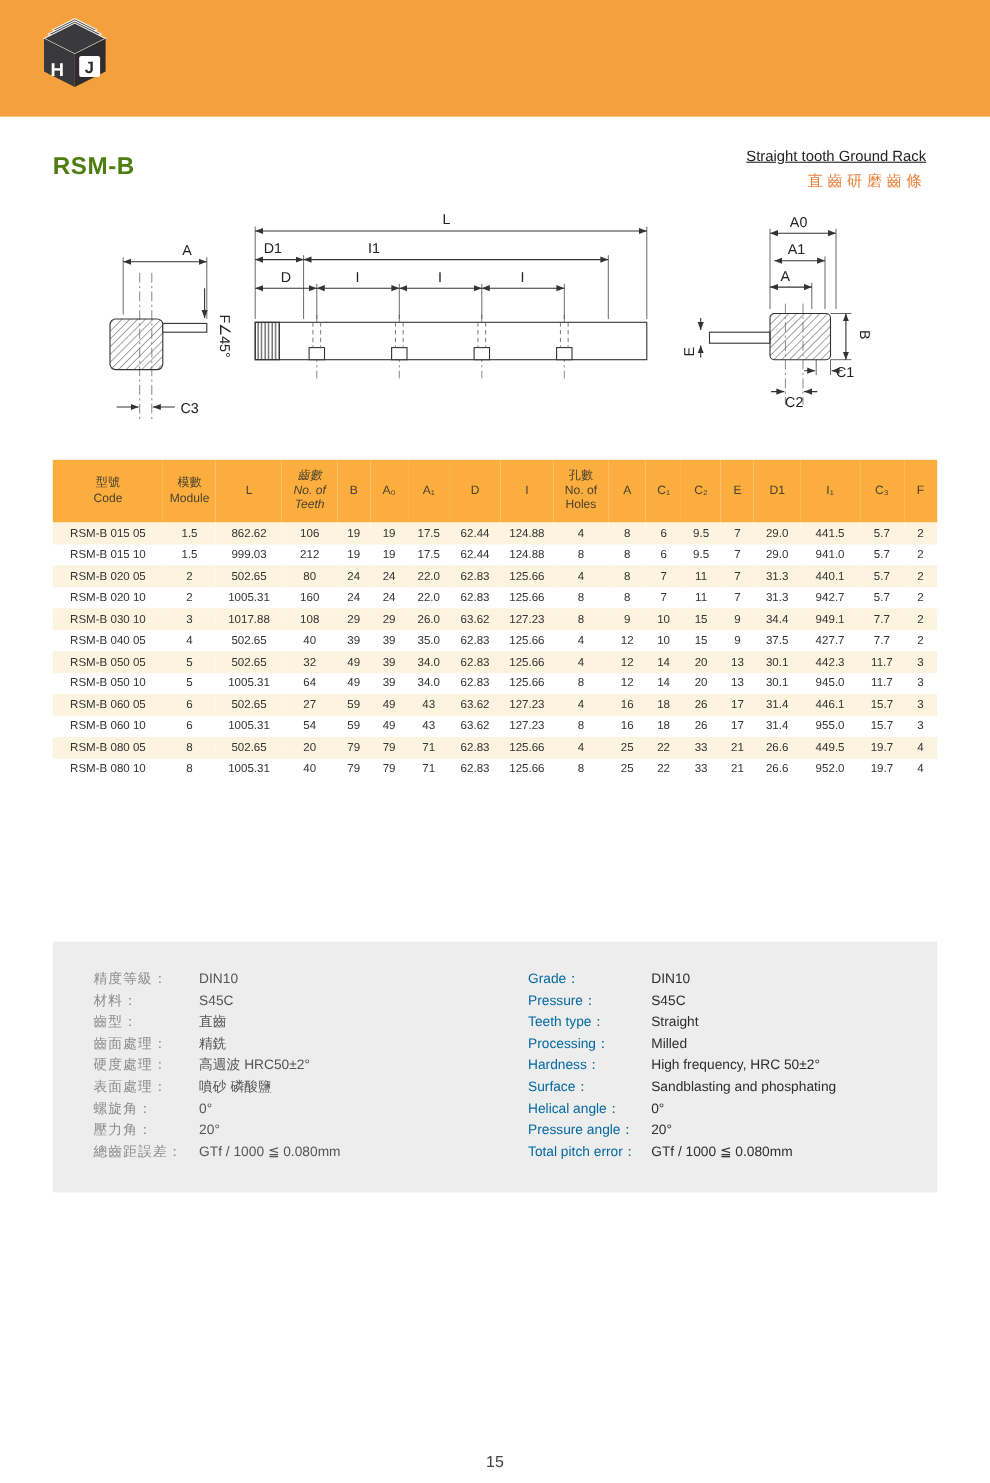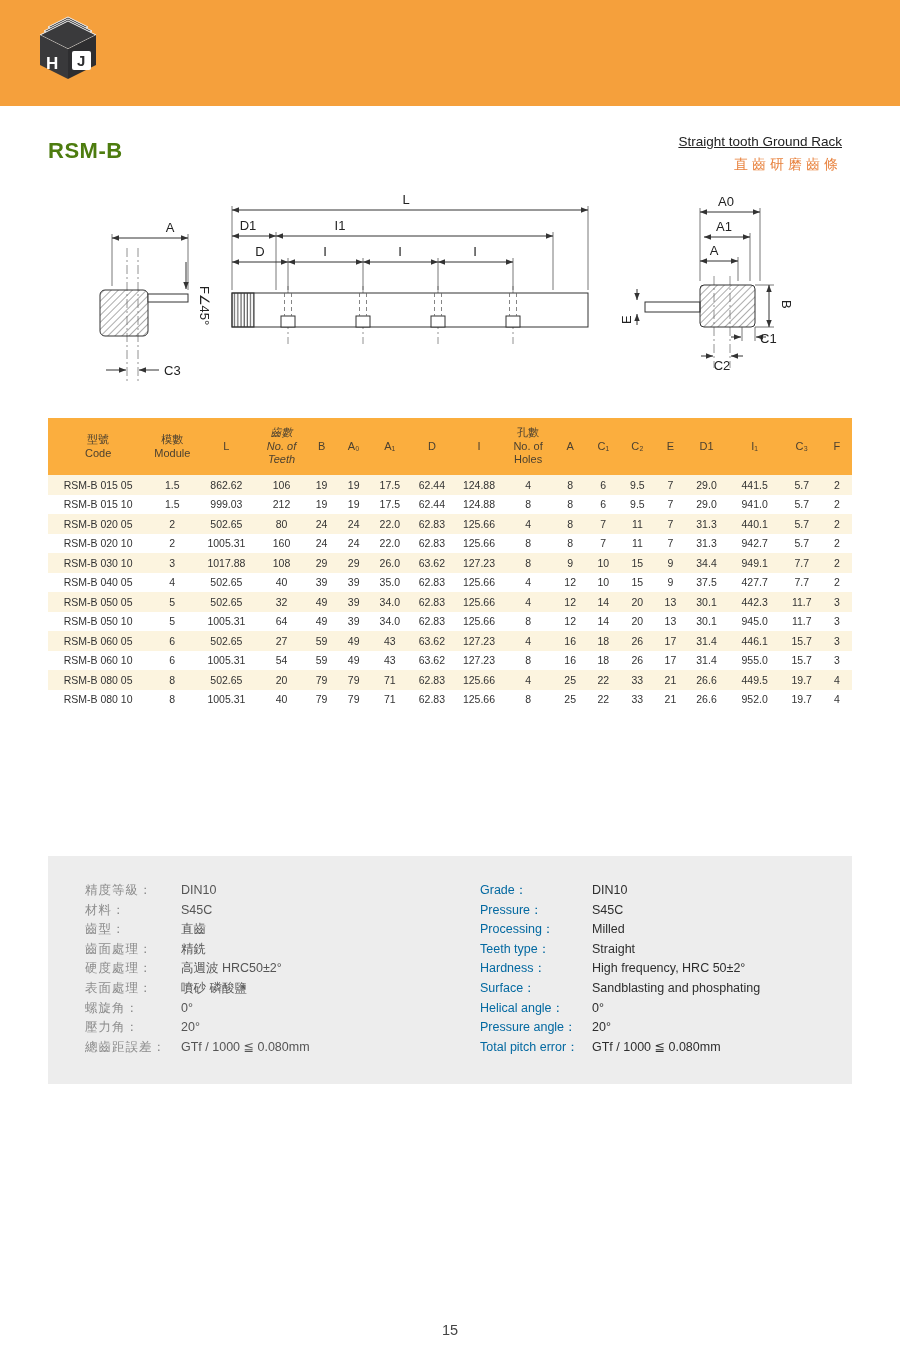--- a/index.html
+++ b/index.html
@@ -543,28 +543,28 @@
     <div class="specs-col en">
         <div class="spec-row">
           <span class="spec-label">Grade：</span>
           <span class="spec-value">DIN10</span>
         </div>
         <div class="spec-row">
           <span class="spec-label">Pressure：</span>
           <span class="spec-value">S45C</span>
         </div>
         <div class="spec-row">
+          <span class="spec-label">Teeth type：</span>
+          <span class="spec-value">Straight</span>
+        </div>
+        <div class="spec-row">
           <span class="spec-label">Processing：</span>
           <span class="spec-value">Milled</span>
         </div>
         <div class="spec-row">
-          <span class="spec-label">Teeth type：</span>
-          <span class="spec-value">Straight</span>
-        </div>
-        <div class="spec-row">
           <span class="spec-label">Hardness：</span>
           <span class="spec-value">High frequency, HRC 50±2°</span>
         </div>
         <div class="spec-row">
           <span class="spec-label">Surface：</span>
           <span class="spec-value">Sandblasting and phosphating</span>
         </div>
         <div class="spec-row">
           <span class="spec-label">Helical angle：</span>
           <span class="spec-value">0°</span>

